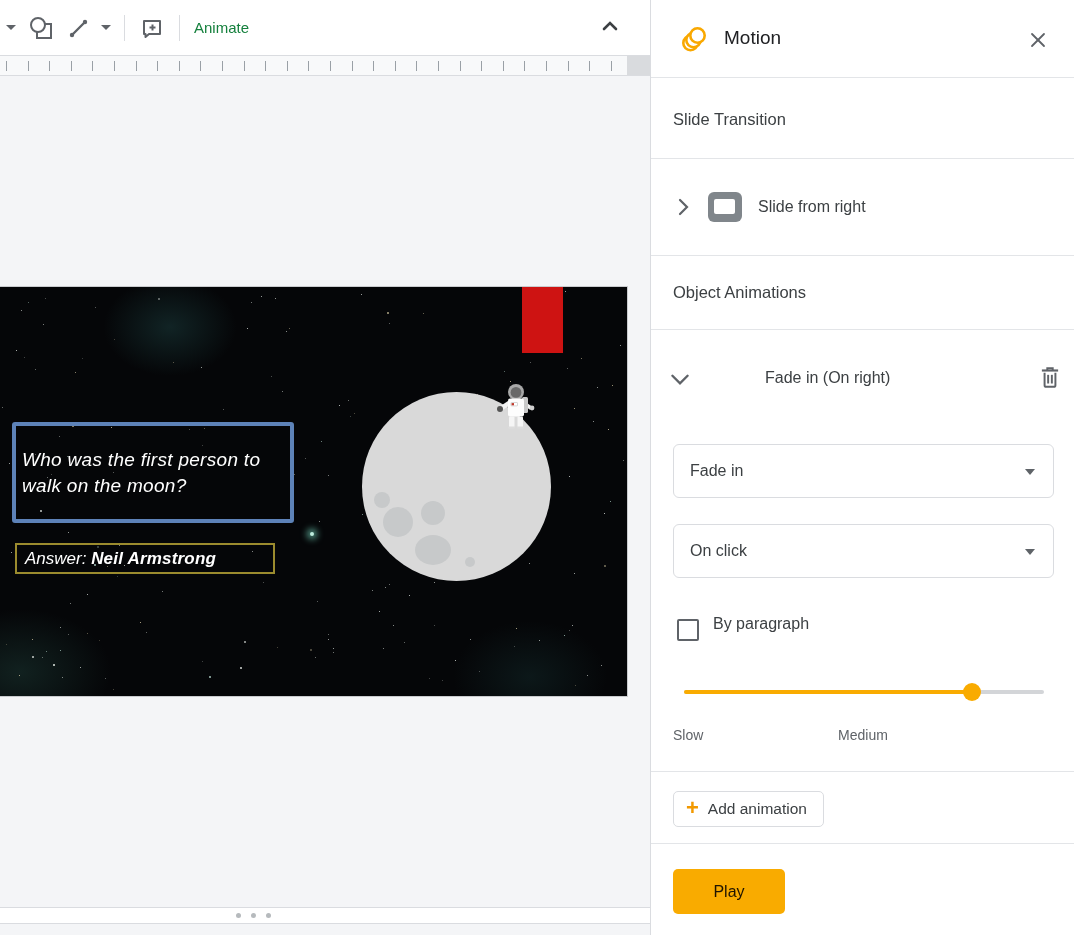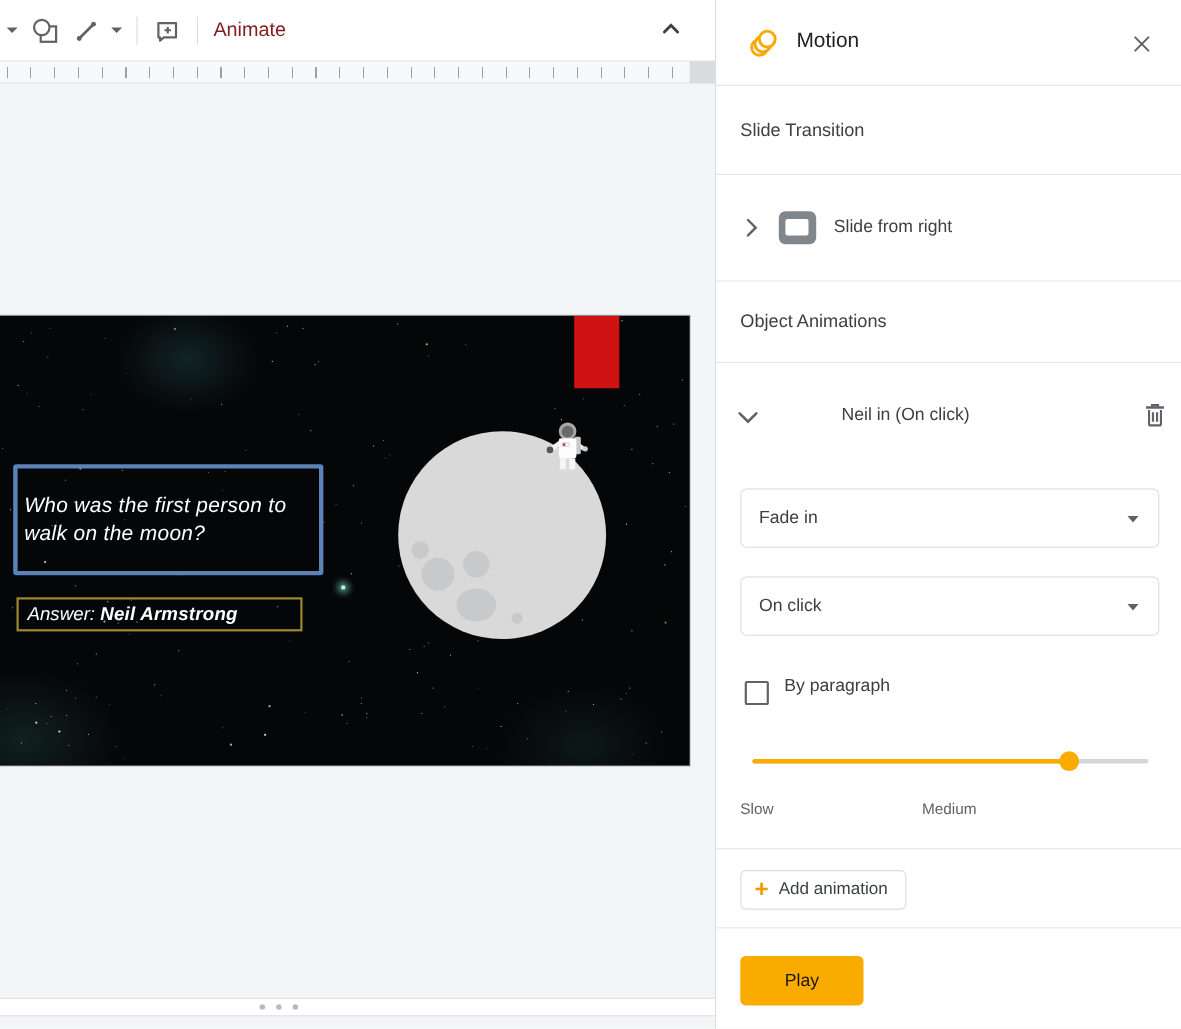--- a/index.html
+++ b/index.html
@@ -7,21 +7,21 @@
        font-family:"Liberation Sans",sans-serif;color:#3c4043;background:#f4f5f7;}
   svg{display:block;}
 
   
   .topbar{position:absolute;left:0;top:0;width:650px;height:55px;background:#fff;
           border-bottom:1px solid #dadce0;display:flex;align-items:center;}
   .tb-item{display:flex;align-items:center;justify-content:center;height:36px;}
   .tb-caret{width:0;height:0;border-left:5px solid transparent;border-right:5px solid transparent;
             border-top:5px solid #5f6368;}
   .tb-sep{width:1px;height:26px;background:#dadce0;margin:0 8px;}
-  .tb-label{font-size:18px;color:#7f1d1d;padding:0 6px;}
+  .tb-label{font-size:15px;color:#15803d;padding:0 6px;}
   .tb-collapse{position:absolute;left:598px;top:14px;}
 
   
   .ruler{position:absolute;left:0;top:56px;width:627px;height:19px;background:#f8f9fa;
          border-bottom:1px solid #dadce0;}
   .ruler::after{content:'';position:absolute;left:6px;right:0;top:5px;height:10px;
         background:repeating-linear-gradient(90deg,#9aa0a6 0 1px,transparent 1px 21.6px);}
   .ruler-corner{position:absolute;left:627px;top:56px;width:23px;height:19px;background:#d9dbde;border-bottom:1px solid #dadce0;}
 
   
@@ -391,21 +391,21 @@
     <div class="abs p-heading" style="left:22px;top:283px">Object Animations</div>
     <div class="divider" style="top:329px"></div>
 
     <div class="abs" style="left:16px;top:366px">
       <span>
         <svg width="26" height="26" viewBox="0 0 24 24" fill="none" stroke="#5f6368" stroke-width="2.2" stroke-linecap="round">
           <polyline points="5,9 12,16 19,9"></polyline>
         </svg>
       </span>
     </div>
-    <div class="abs p-text" style="left:114px;top:369px">Neil in  (On click)</div>
+    <div class="abs p-text" style="left:114px;top:369px">Fade in  (On right)</div>
     <div class="abs" style="left:386px;top:364px">
       <span>
         <svg width="26" height="26" viewBox="0 0 24 24" fill="none" stroke="#5f6368" stroke-width="1.8">
           <path d="M7 8 v11.5 a1.5 1.5 0 0 0 1.5 1.5 h7 a1.5 1.5 0 0 0 1.5-1.5 V8"></path>
           <line x1="4.5" y1="6" x2="19.5" y2="6" stroke-width="2"></line>
           <path d="M9.5 6 V4 h5 v2"></path>
           <line x1="10.3" y1="10" x2="10.3" y2="18"></line>
           <line x1="13.7" y1="10" x2="13.7" y2="18"></line>
         </svg>
       </span>

